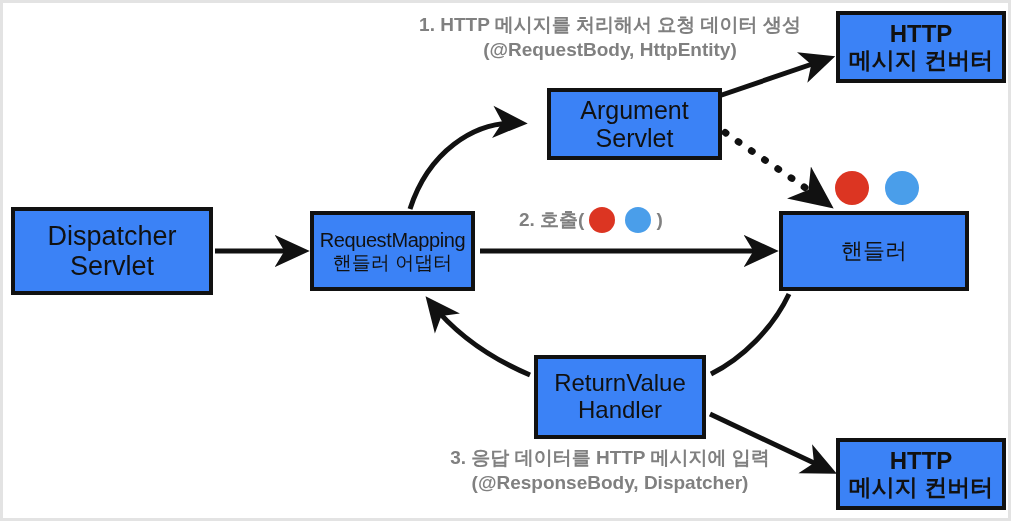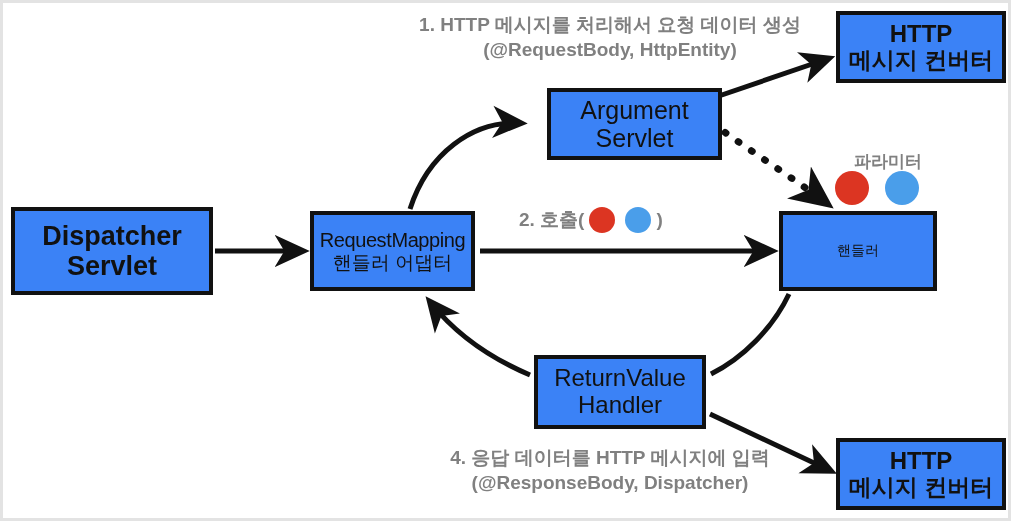--- a/index.html
+++ b/index.html
@@ -36,43 +36,43 @@
     color: #111111;
     line-height: 1.12;
     text-align: center;
     z-index: 3;
   }
   .node .ln { display: block; white-space: nowrap; }
 
   
   #node-dispatcher {
     left: 8px; top: 204px; width: 202px; height: 88px;
-    font-size: 27px; font-weight: 700;
+    font-size: 27px; font-weight: 400;
   }
   
   #node-reqmapping {
     left: 307px; top: 208px; width: 165px; height: 80px;
     font-size: 20px; font-weight: 500;
   }
   #node-reqmapping .ln:nth-child(1) { letter-spacing: -0.4px; }
   #node-reqmapping .ln:nth-child(2) { font-size: 19px; }
 
   
   #node-argresolver {
     left: 528px; top: 85px; width: 175px; height: 72px;
     font-size: 25px; font-weight: 500; margin-left: 16px;
   }
   
   #node-handler {
-    left: 776px; top: 208px; width: 158px; height: 80px;
-    font-size: 14px; font-weight: 500;
+    left: 776px; top: 208px; width: 190px; height: 80px;
+    font-size: 22px; font-weight: 500;
   }
   
   #node-returnvalue {
-    left: 531px; top: 352px; width: 172px; height: 74px;
+    left: 531px; top: 352px; width: 172px; height: 84px;
     font-size: 24px; font-weight: 500;
   }
   
   #node-http-top {
     left: 833px; top: 8px; width: 170px; height: 72px;
     font-size: 24px; font-weight: 700;
   }
   #node-http-bottom {
     left: 833px; top: 435px; width: 170px; height: 72px;
     font-size: 24px; font-weight: 700;
@@ -199,24 +199,23 @@
   </div>
 
   <div id="caption-step2">
     <span>2. 호출(</span>
     <span class="dot dot-red"></span>
     <span class="dot dot-blue"></span>
     <span>)</span>
   </div>
 
   <div class="caption" id="caption-step3">
-    <div>4. 응답 데이터를 HTTP 메시지에 입력</div>
+    <div>3. 응답 데이터를 HTTP 메시지에 입력</div>
     <div>(@ResponseBody, Dispatcher)</div>
   </div>
 
-  <div class="caption" id="caption-param">파라미터</div>
 
   <div class="param-dots">
     <span class="dot dot-red"></span>
     <span class="dot dot-blue"></span>
   </div>
 
 </div>
 
 </body></html>

